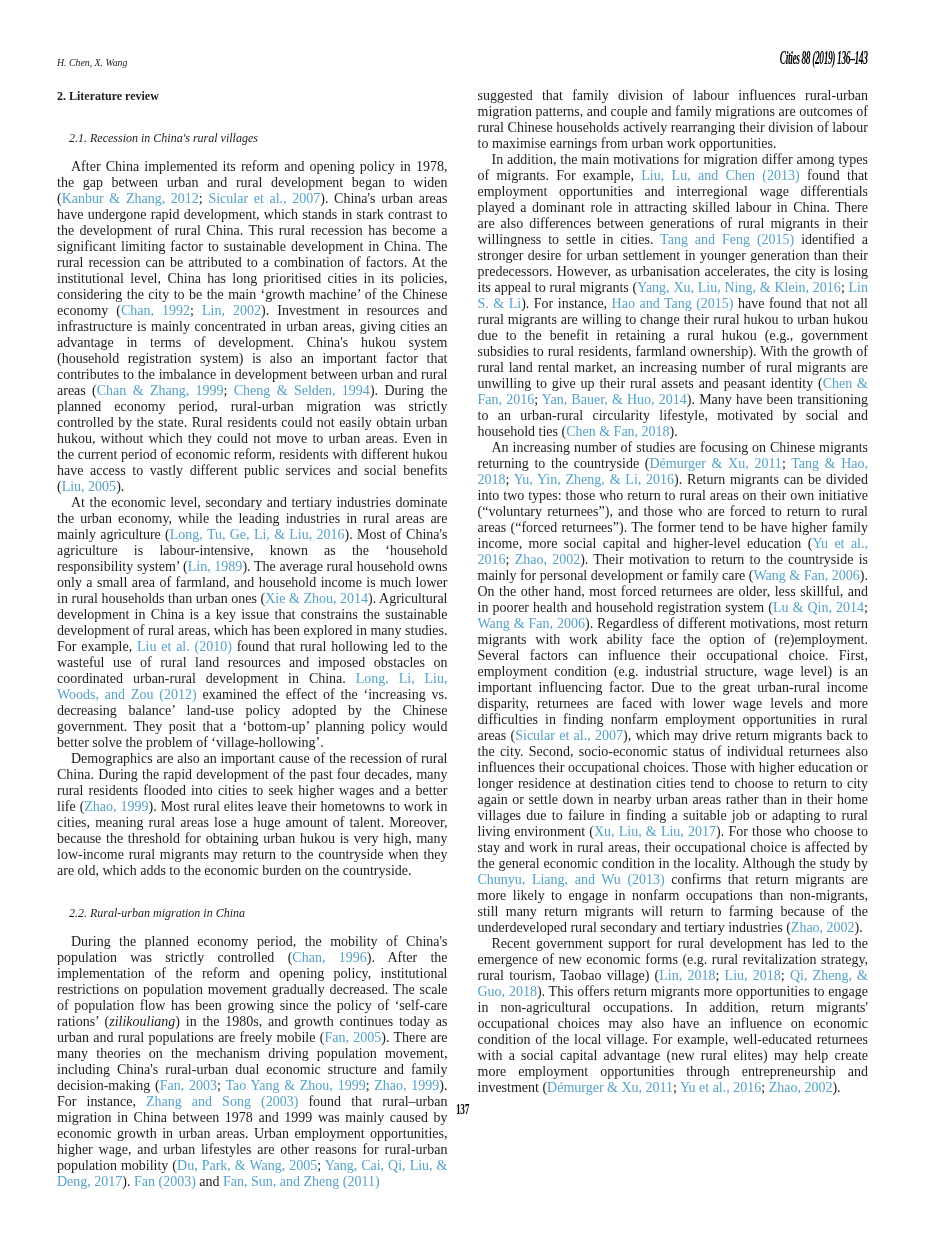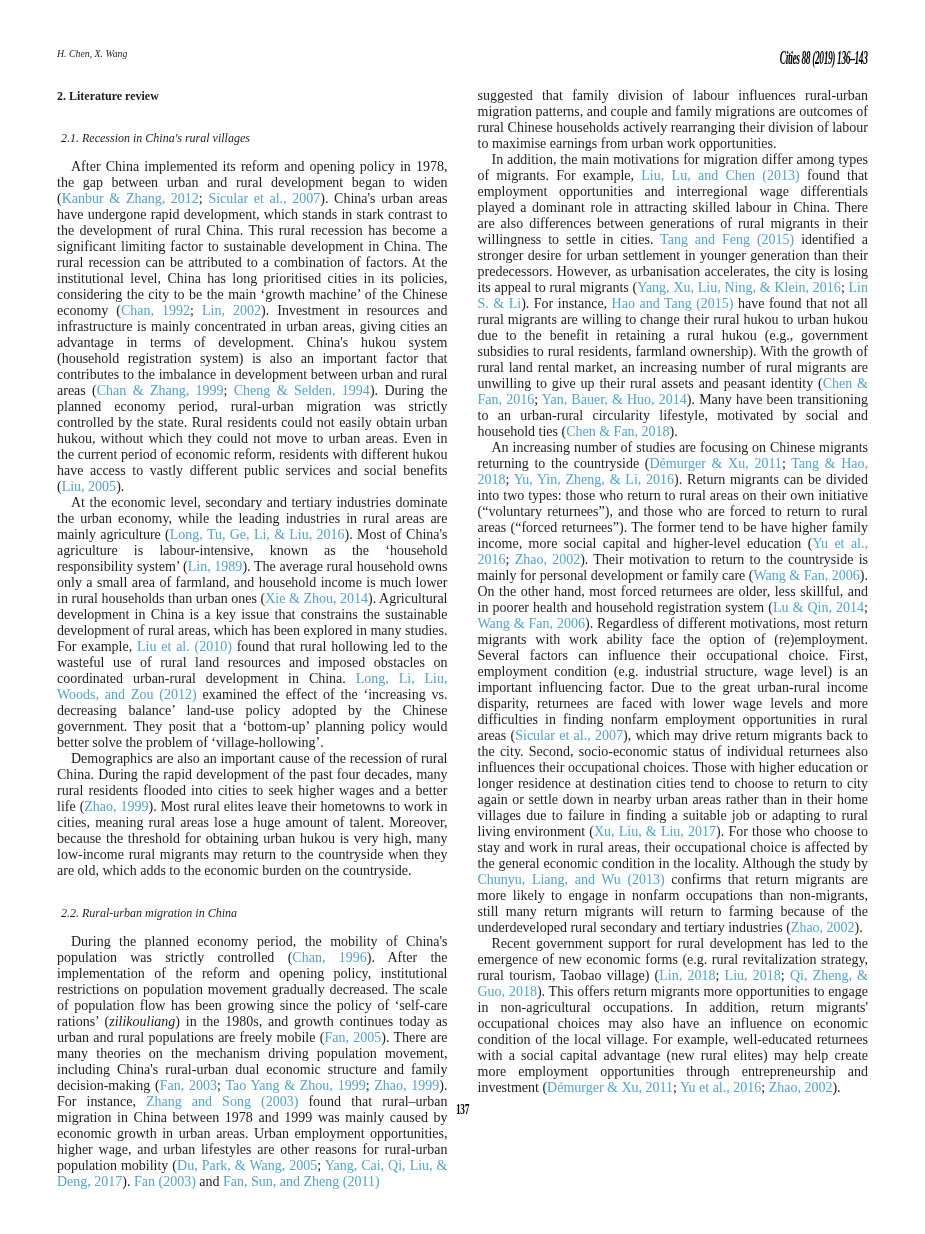--- a/index.html
+++ b/index.html
@@ -2,35 +2,35 @@
 <html lang="en"><head>
 <meta charset="utf-8">
 <style>
   html,body { margin:0; padding:0; background:#ffffff; }
   .page {
     position:relative; width:925px; height:1234px; background:#ffffff;
     font-family:"Liberation Serif", serif; color:#1d1d1d; overflow:hidden;
   }
   .header {
     position:absolute; top:48px; left:57px; right:57px;
-    display:flex; justify-content:space-between; gap:33px;
+    display:flex; justify-content:space-between; align-items:flex-end;gap:33px;
   }
   .running-author { font-style:italic; font-size:9.8px; color:#1d1d1d; }
   .running-journal {
     font-style:italic; font-weight:bold; font-size:19px; line-height:20px;
     transform:scaleX(0.5); transform-origin:100% 100%;
     letter-spacing:-0.8px; white-space:nowrap; color:#000;
   }
   .columns {
     position:absolute; top:88px; left:57px; right:57px;
     display:flex; gap:30px;
   }
   .col { width:398px; }
   .sec-h1 { font-size:12px; font-weight:bold; margin:0 0 13px; line-height:16px; }
-  .sec-h2 { font-size:12px; font-weight:normal; font-style:italic; margin:26px 4px 13px; line-height:16px; }
+  .sec-h2 { font-size:12px; font-weight:normal; font-style:italic; margin:26px 12px 13px; line-height:16px; }
   .body-p {
     margin:0; font-size:14px; line-height:16px;
     text-align:justify; text-indent:14px; hyphens:auto; -webkit-hyphens:auto;
   }
   .body-p.noindent { text-indent:0; }
   a.cite { color:#56a2c8; text-decoration:none; cursor:pointer; }
   .footer { position:absolute; top:1100px; left:0; width:100%; text-align:center; }
   .page-num {
     display:inline-block; font-weight:bold; font-size:15px;
     transform:scaleX(0.62); letter-spacing:-0.5px; color:#000;

